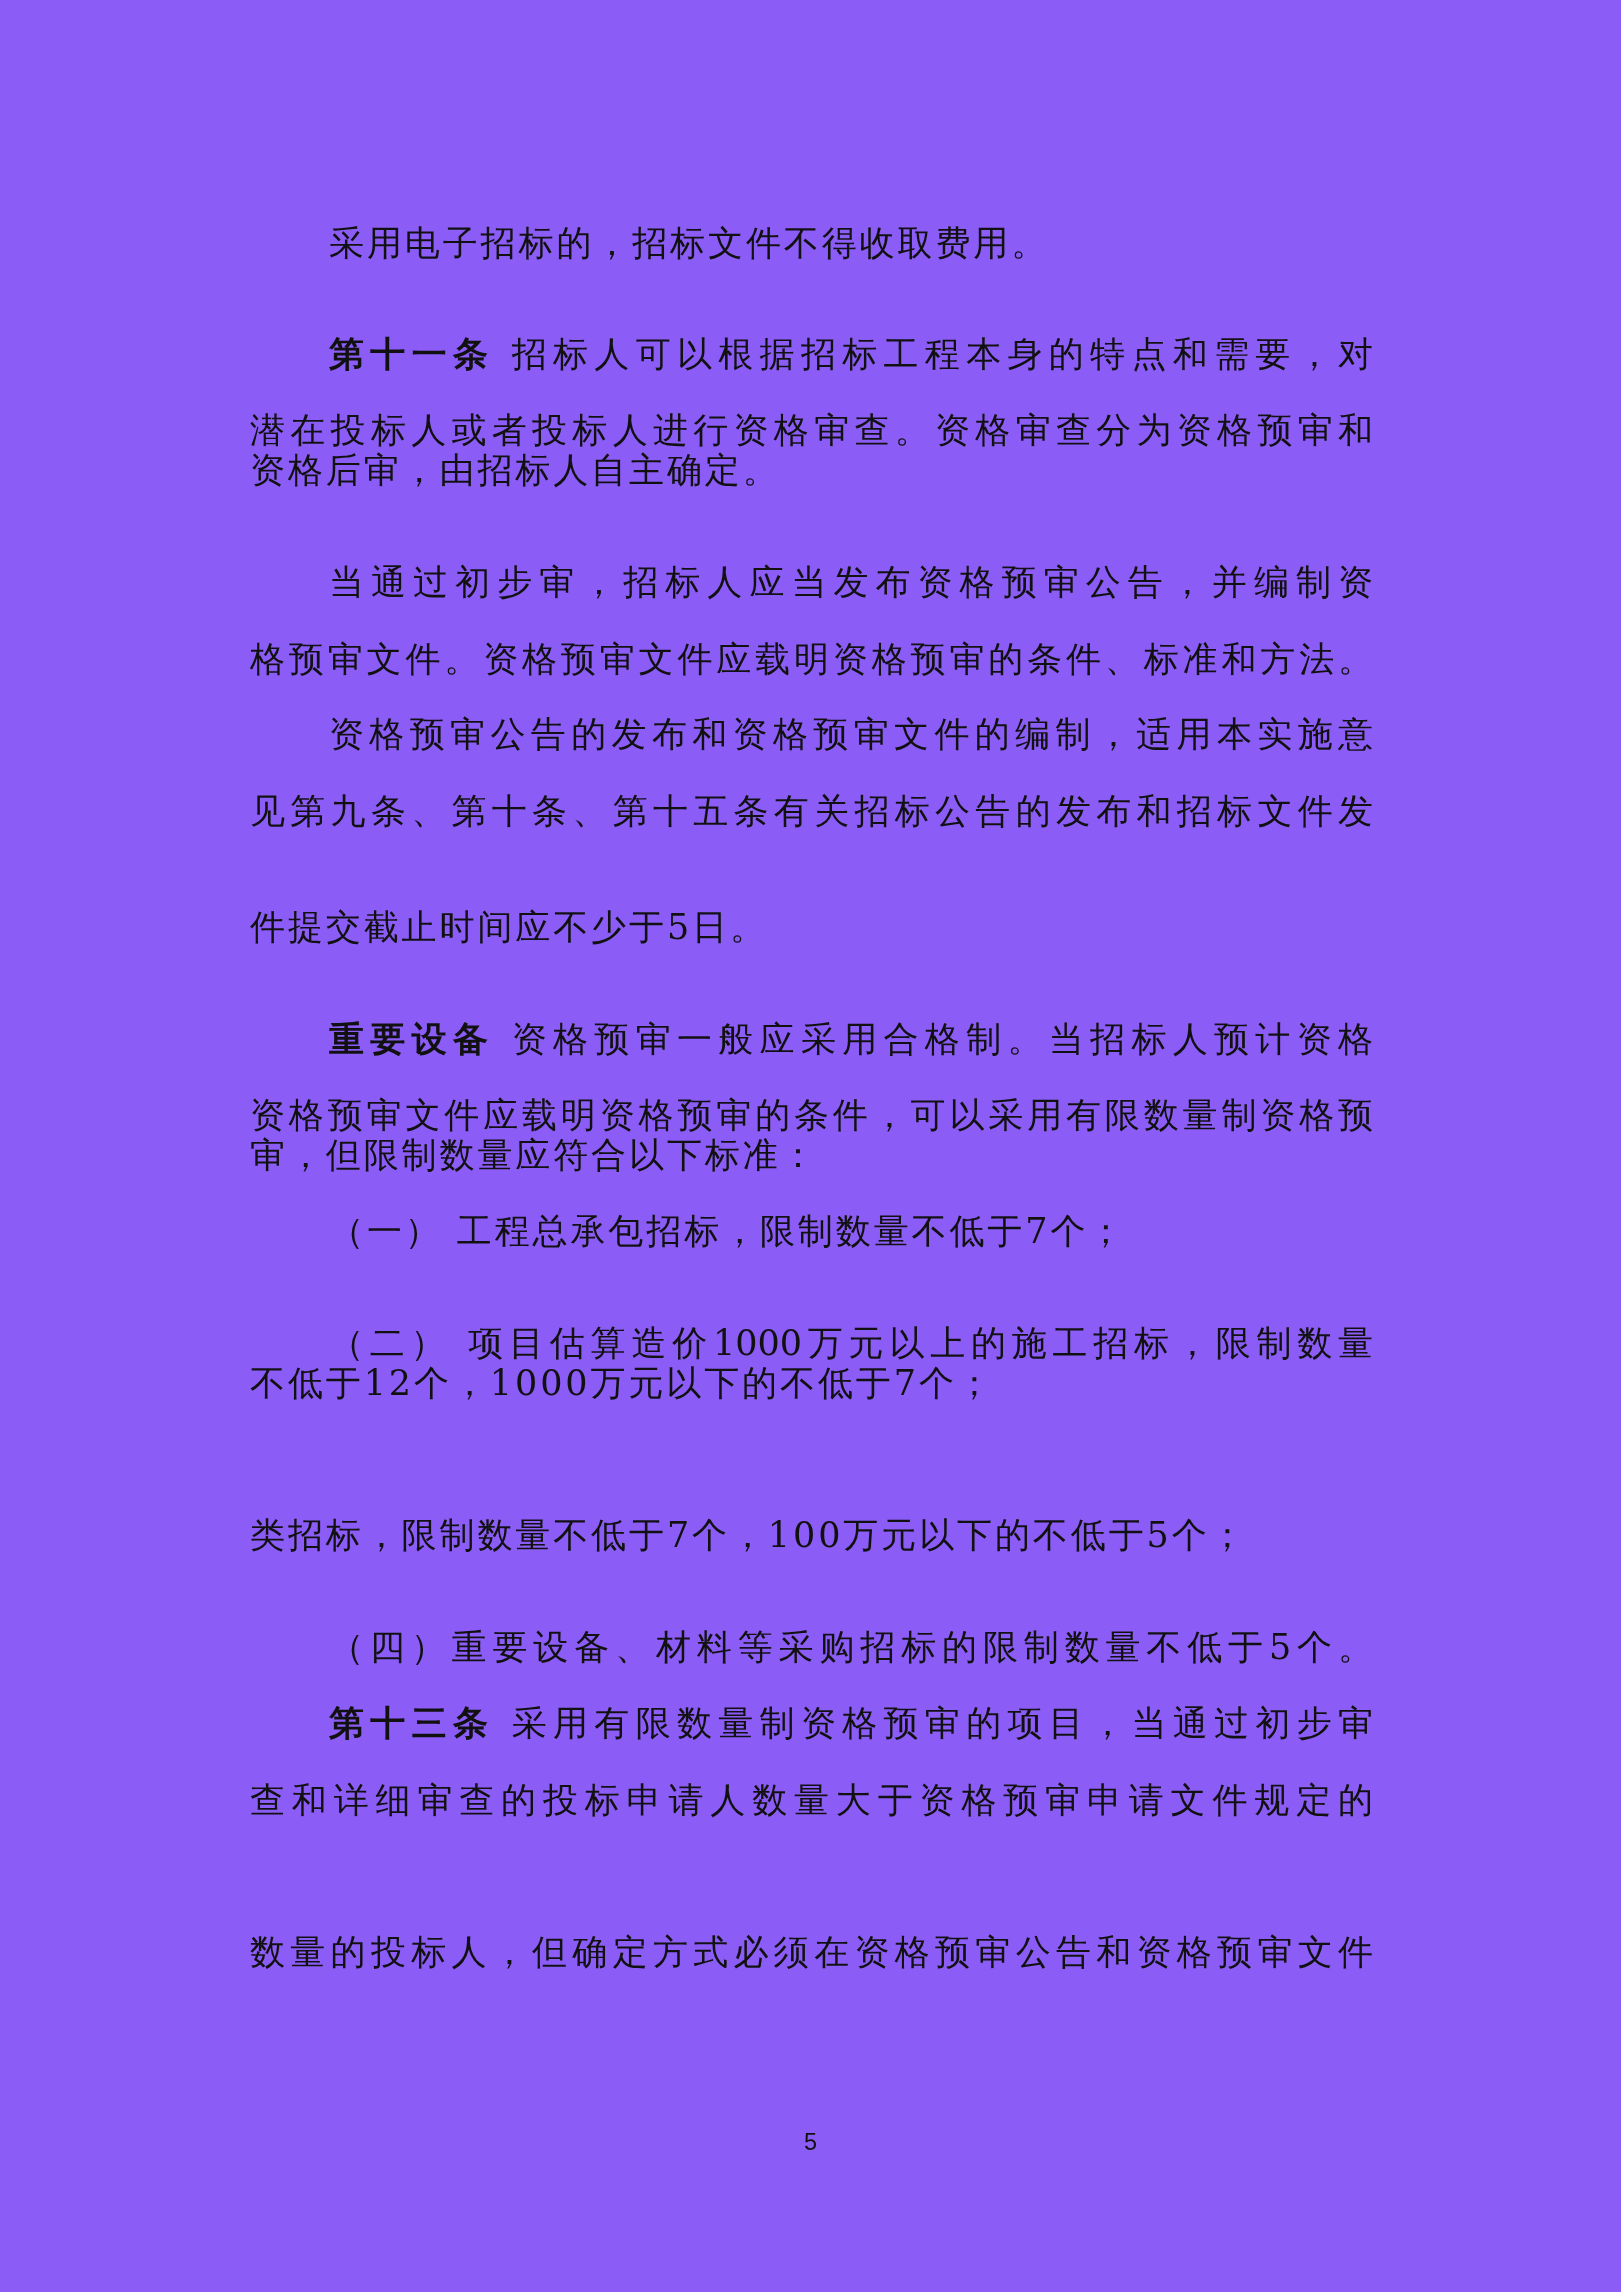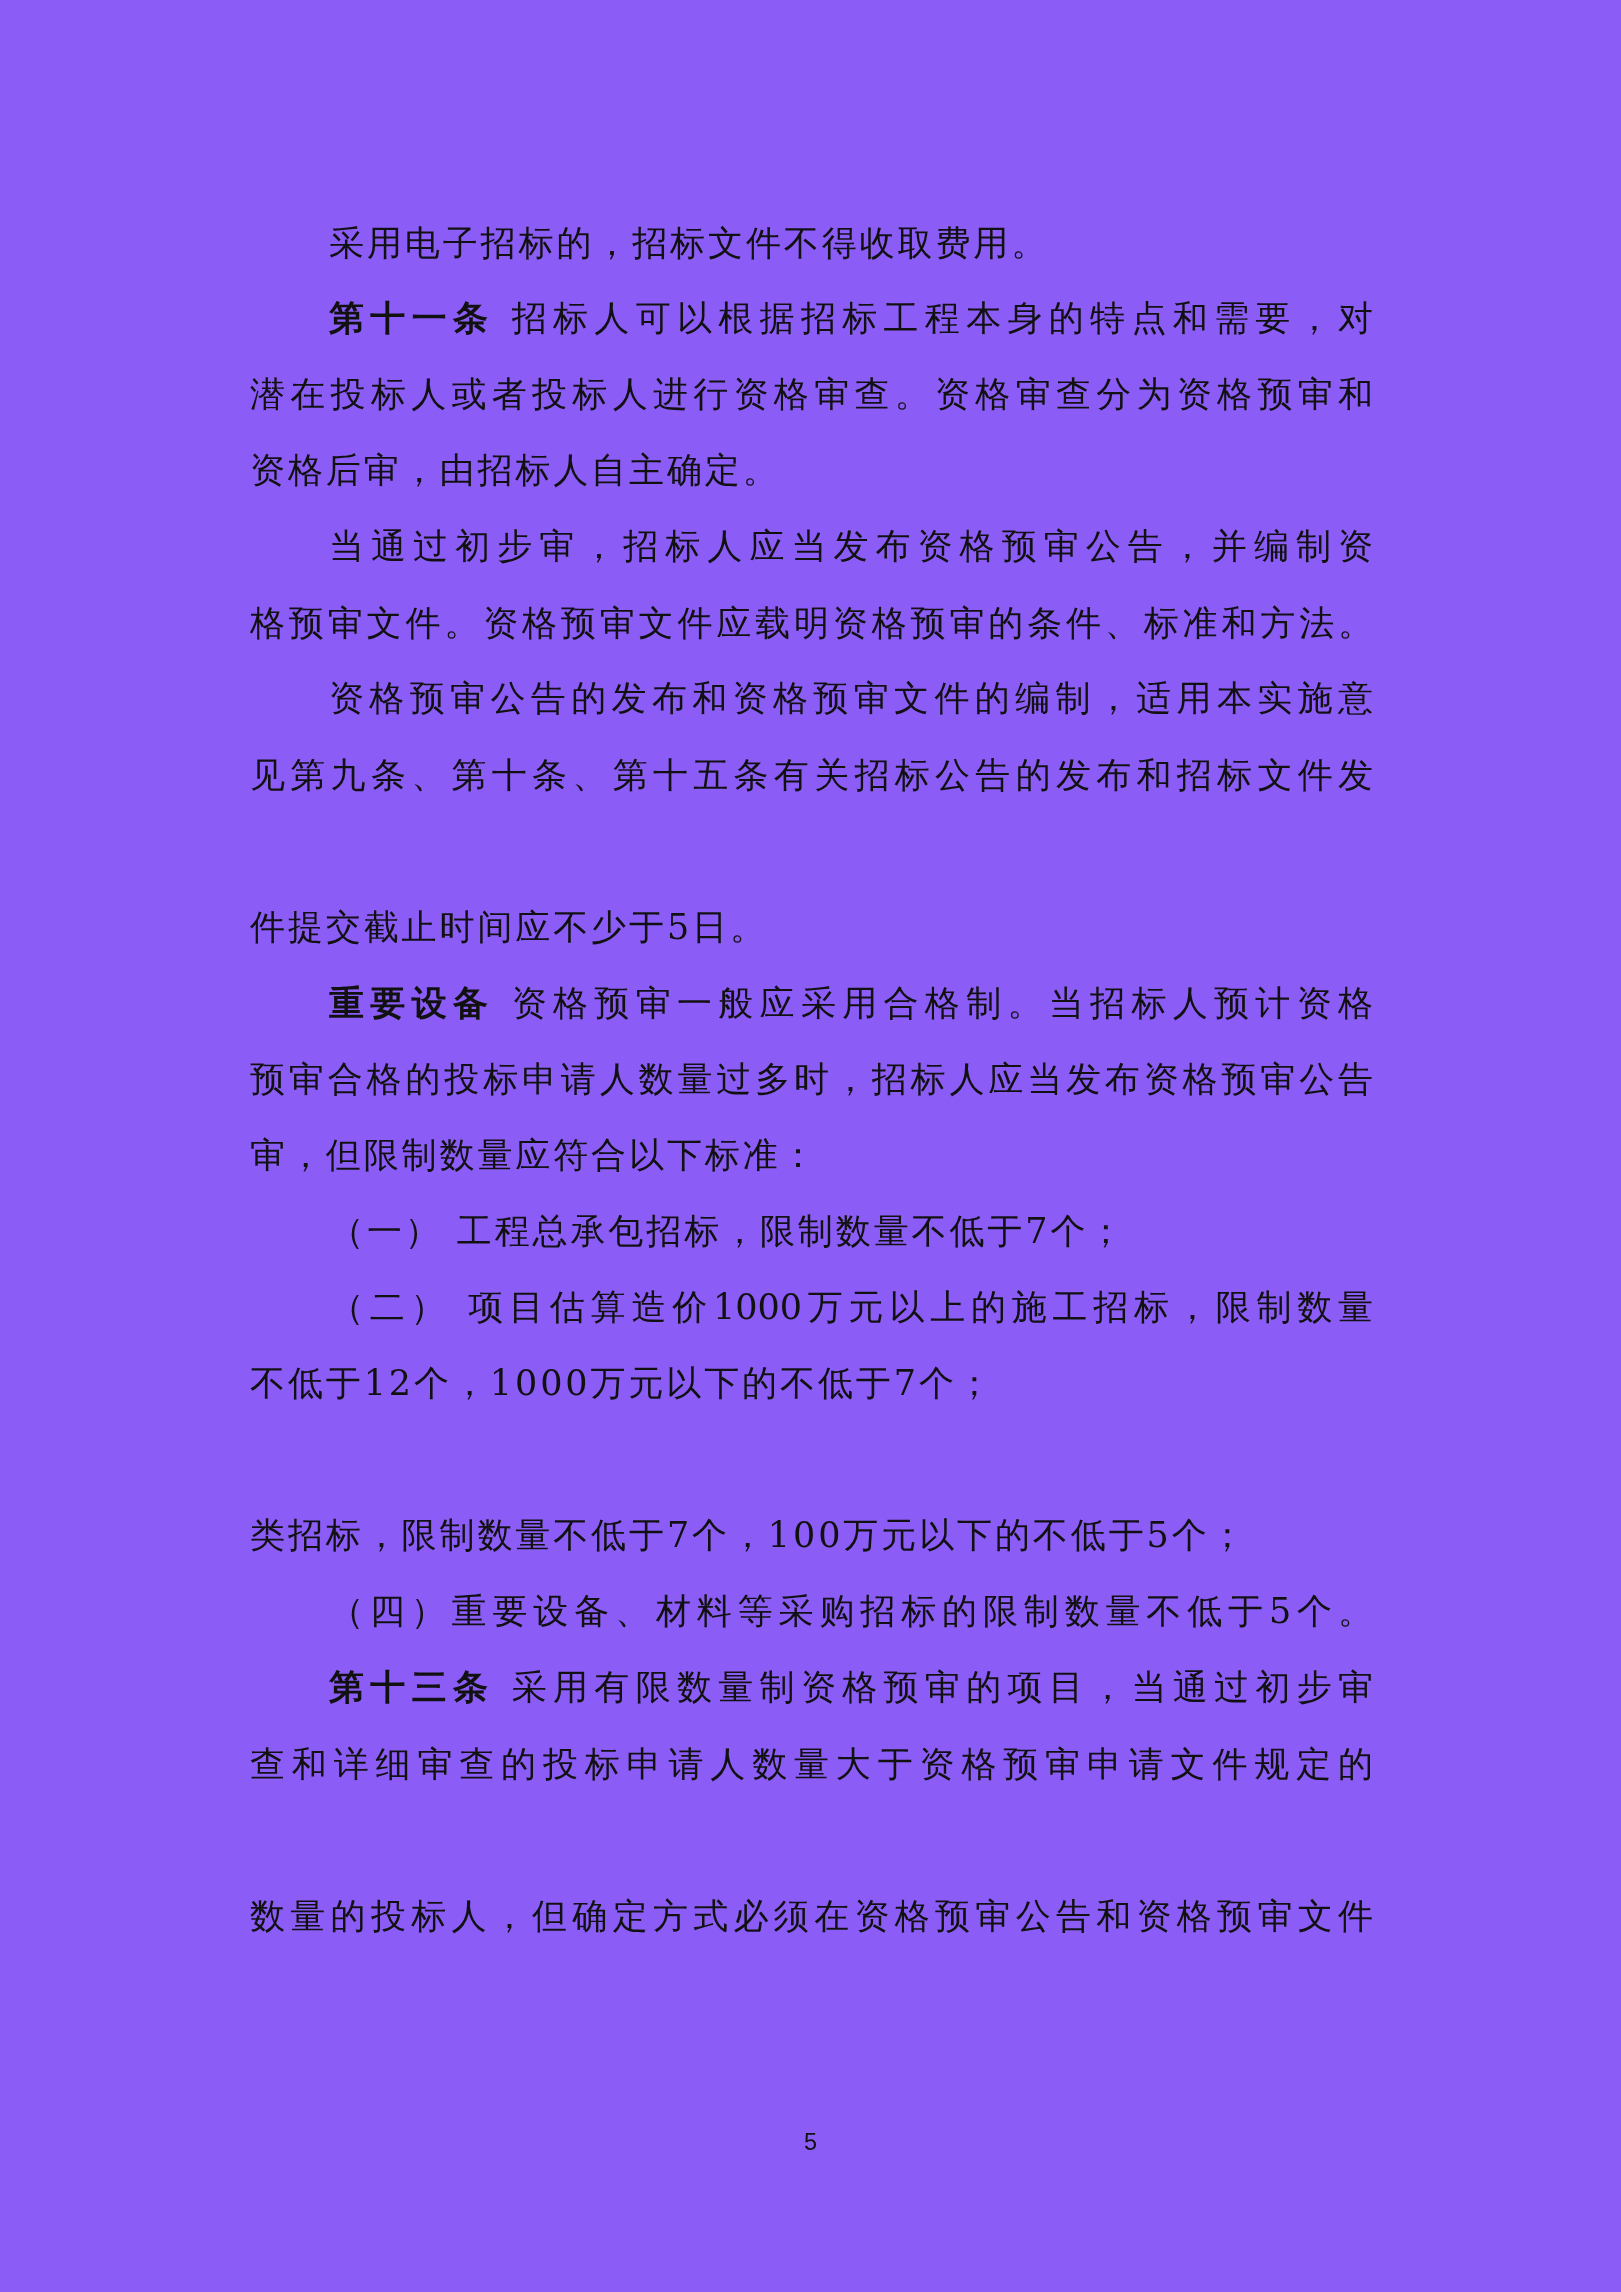--- a/index.html
+++ b/index.html
@@ -10,21 +10,21 @@
     left: 250px;
     width: 1123px;
     height: 43px;
     line-height: 43px;
     font-family: "DejaVu Serif", "Liberation Serif", serif;
     font-size: 35px;
     color: #111111;
     white-space: nowrap;
     overflow: visible;
   }
-  .line.full { text-align: justify; text-align-last: justify; }
+  .line.full { text-align: justify; text-align-last: justify; margin-top: 36px; }
   .line.indent { left: 329px; width: 1044px; }
   .line.short { text-align: left; letter-spacing: 2.9px; }
   .line .bold { font-weight: bold; font-family: "DejaVu Sans", "Liberation Sans", sans-serif; }
   .pagenum {
     position: absolute;
     left: 0; width: 1621px;
     top: 2129px;
     text-align: center;
     font-family: "Liberation Sans", "DejaVu Sans", sans-serif;
     font-size: 23.5px;
@@ -38,21 +38,21 @@
   <div class="line indent short" style="top:222px"><span>采用电子招标的，招标文件不得收取费用。</span></div>
   <div class="line indent full" style="top:297px"><span class="bold">第十一条</span><span> 招标人可以根据招标工程本身的特点和需要，对</span></div>
   <div class="line full" style="top:373px"><span>潜在投标人或者投标人进行资格审查。资格审查分为资格预审和</span></div>
   <div class="line short" style="top:449px"><span>资格后审，由招标人自主确定。</span></div>
   <div class="line indent full" style="top:525px"><span>当通过初步审，招标人应当发布资格预审公告，并编制资</span></div>
   <div class="line full" style="top:602px"><span>格预审文件。资格预审文件应载明资格预审的条件、标准和方法。</span></div>
   <div class="line indent full" style="top:677px"><span>资格预审公告的发布和资格预审文件的编制，适用本实施意</span></div>
   <div class="line full" style="top:754px"><span>见第九条、第十条、第十五条有关招标公告的发布和招标文件发</span></div>
   <div class="line short" style="top:906px"><span>件提交截止时间应不少于5日。</span></div>
   <div class="line indent full" style="top:982px"><span class="bold">重要设备</span><span> 资格预审一般应采用合格制。当招标人预计资格</span></div>
-  <div class="line full" style="top:1058px"><span>预审合格的投标申请人数量过多时，招标人应当发布资格预审公告</span></div>
+  <div class="line full" style="top:1058px"><span>资格预审文件应载明资格预审的条件，可以采用有限数量制资格预</span></div>
   <div class="line short" style="top:1134px"><span>审，但限制数量应符合以下标准：</span></div>
   <div class="line indent short" style="top:1210px"><span>（一） 工程总承包招标，限制数量不低于7个；</span></div>
   <div class="line indent full" style="top:1286px"><span>（二） 项目估算造价1000万元以上的施工招标，限制数量</span></div>
   <div class="line short" style="top:1362px"><span>不低于12个，1000万元以下的不低于7个；</span></div>
   <div class="line short" style="top:1514px"><span>类招标，限制数量不低于7个，100万元以下的不低于5个；</span></div>
   <div class="line indent full" style="top:1590px"><span>（四）重要设备、材料等采购招标的限制数量不低于5个。</span></div>
   <div class="line indent full" style="top:1666px"><span class="bold">第十三条</span><span>  采用有限数量制资格预审的项目，当通过初步审</span></div>
   <div class="line full" style="top:1743px"><span>查和详细审查的投标申请人数量大于资格预审申请文件规定的</span></div>
   <div class="line full" style="top:1895px"><span>数量的投标人，但确定方式必须在资格预审公告和资格预审文件</span></div>
 

